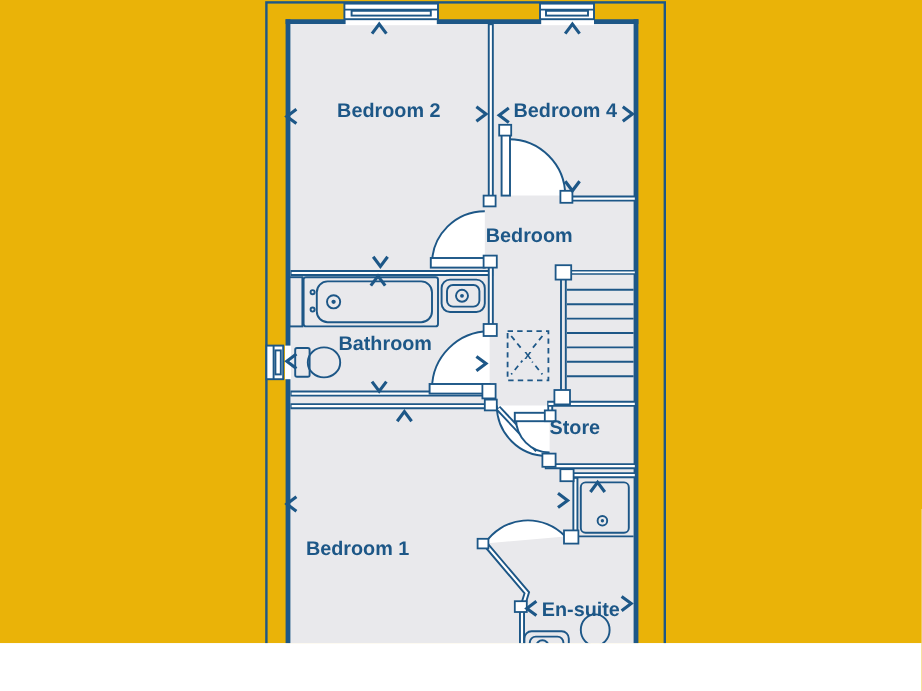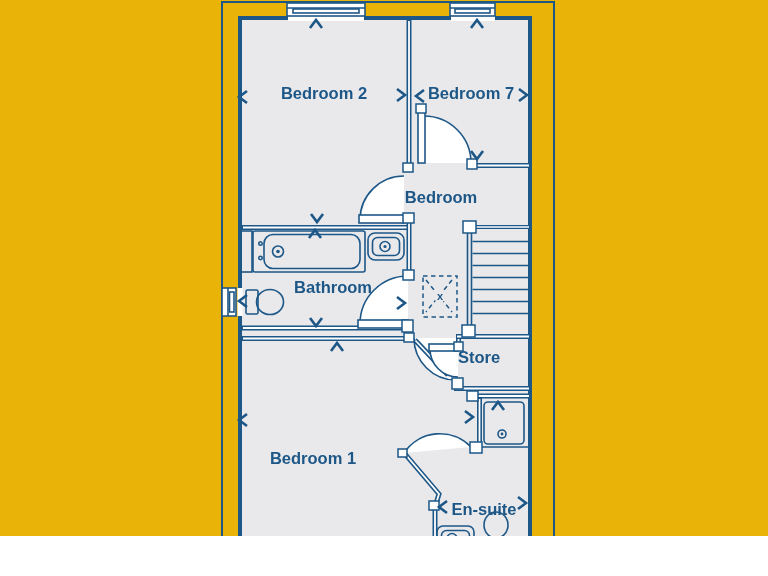--- a/index.html
+++ b/index.html
@@ -5,23 +5,23 @@
   html,body{margin:0;padding:0;background:#ffffff;}
   .canvas{position:relative;width:768px;height:536px;background:#eab308;overflow:hidden;
           font-family:"Liberation Sans",sans-serif;padding-left:36px;}
   .canvas svg{position:absolute;left:0;top:0;}
   .lbl{position:absolute;transform:translate(-50%,-50%);
        font-family:"Liberation Sans",sans-serif;font-weight:bold;font-size:16.5px;
        color:#1d5787;white-space:nowrap;letter-spacing:0px;}
   #lbl-bedroom2{left:324px;top:93px}
   #lbl-bedroom3{left:471px;top:93px}
   #lbl-landing{left:441px;top:197px}
-  #lbl-bathroom{left:333px;top:287px}
+  #lbl-bathroom{left:321px;top:287px}
   #lbl-store{left:479px;top:357px}
-  #lbl-bedroom1{left:313px;top:458px}
+  #lbl-bedroom1{left:298px;top:458px}
   #lbl-ensuite{left:484px;top:509px}
   #lbl-loftx{left:440px;top:296px;font-size:11px}
 
   
   .ext{stroke:#1d5787;stroke-width:4;fill:none}
   .w5{stroke:#1d5787;stroke-width:5;fill:none}
   .w4{stroke:#1d5787;stroke-width:4;fill:none}
   .core{stroke:#ffffff;stroke-width:1.8;fill:none}
   .core15{stroke:#ffffff;stroke-width:1.5;fill:none}
   .thin{stroke:#1d5787;stroke-width:1.6;fill:none}
@@ -227,20 +227,20 @@
     <path class="arrow" d="M465,411 L473,417 L465,423"></path>
     <path class="arrow" d="M331,545 L337,553 L343,545"></path>
     <path class="arrow" d="M492,410 L498,402 L504,410"></path>
     <path class="arrow" d="M447,501 L439,507 L447,513"></path>
     <path class="arrow" d="M518,497 L526,503 L518,509"></path>
     <path class="arrow" d="M488,543 L494,551 L500,543"></path>
   </g>
 </svg>
 
   <div class="lbl" id="lbl-bedroom2">Bedroom 2</div>
-  <div class="lbl" id="lbl-bedroom3">Bedroom 7</div>
+  <div class="lbl" id="lbl-bedroom3">Bedroom 4</div>
   <div class="lbl" id="lbl-landing">Bedroom</div>
   <div class="lbl" id="lbl-bathroom">Bathroom</div>
   <div class="lbl" id="lbl-store">Store</div>
   <div class="lbl" id="lbl-bedroom1">Bedroom 1</div>
   <div class="lbl" id="lbl-ensuite">En-suite</div>
   <div class="lbl" id="lbl-loftx">x</div>
 </div>
 
 </body></html>

